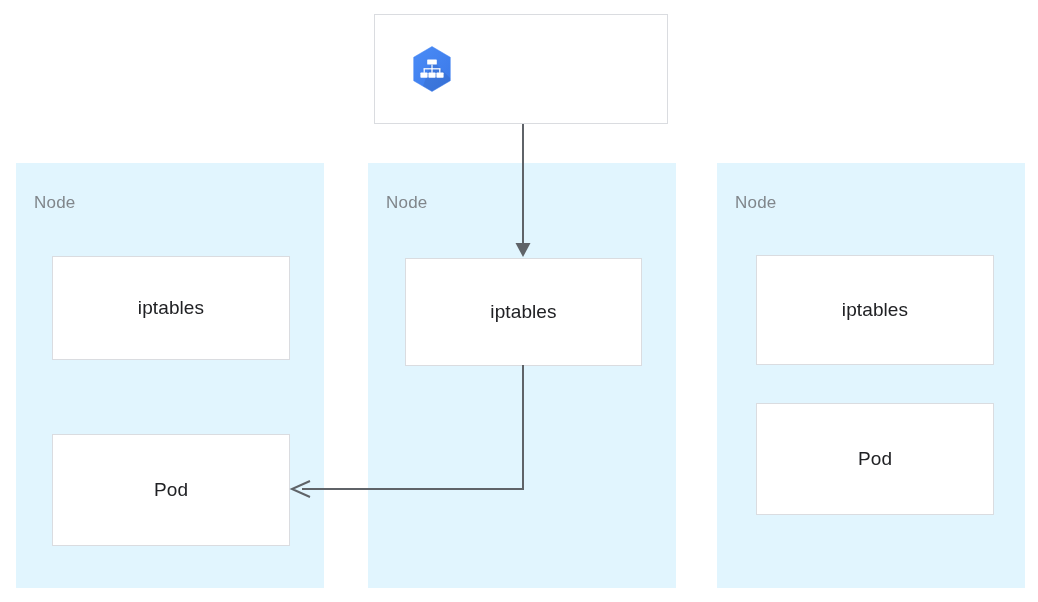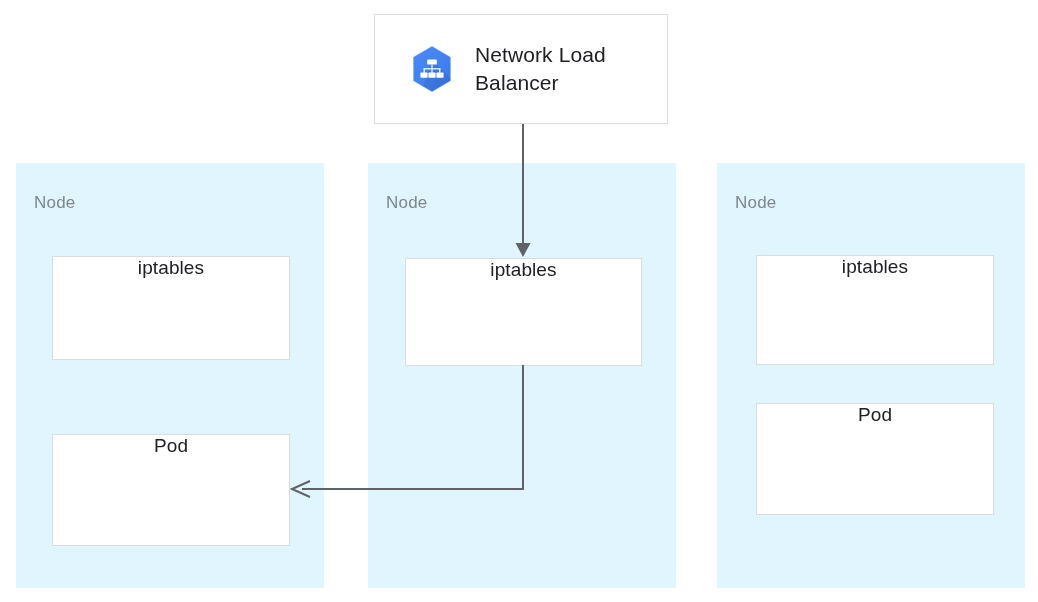--- a/index.html
+++ b/index.html
@@ -69,21 +69,21 @@
     letter-spacing: 0.2px;
   }
 
   
   .box {
     position: absolute;
     background: #ffffff;
     border: 1px solid #dadce0;
     box-sizing: border-box;
     display: flex;
-    align-items: flex-start;
+    align-items: center;
     justify-content: center;
     font-size: 19px;
     color: #202124;
     letter-spacing: 0.1px;
   }
 
   
   #box-ipt-0 { left: 36px; top: 93px; width: 238px; height: 104px; }
   #box-pod-0 { left: 36px; top: 271px; width: 238px; height: 112px; }
 
@@ -125,21 +125,20 @@
         <rect x="13.4" y="28.6" width="7.2" height="5.2" rx="0.7"></rect>
         <rect x="21.4" y="28.6" width="7.2" height="5.2" rx="0.7"></rect>
         <rect x="29.4" y="28.6" width="7.2" height="5.2" rx="0.7"></rect>
         <rect x="24.4" y="20.6" width="1.2" height="4.6"></rect>
         <rect x="16.6" y="24.2" width="16.8" height="1.2"></rect>
         <rect x="16.6" y="24.6" width="1.2" height="4.2"></rect>
         <rect x="24.4" y="24.6" width="1.2" height="4.2"></rect>
         <rect x="32.2" y="24.6" width="1.2" height="4.2"></rect>
       </g>
     </svg>
-    <div class="nlb-label">Network Load Balancer</div>
   </div>
 
   <div class="node-panel" id="node-panel-0">
     <div class="node-label">Node</div>
     <div class="box" id="box-ipt-0">
       <span>iptables</span>
     </div>
     <div class="box" id="box-pod-0">
       <span>Pod</span>
     </div>

